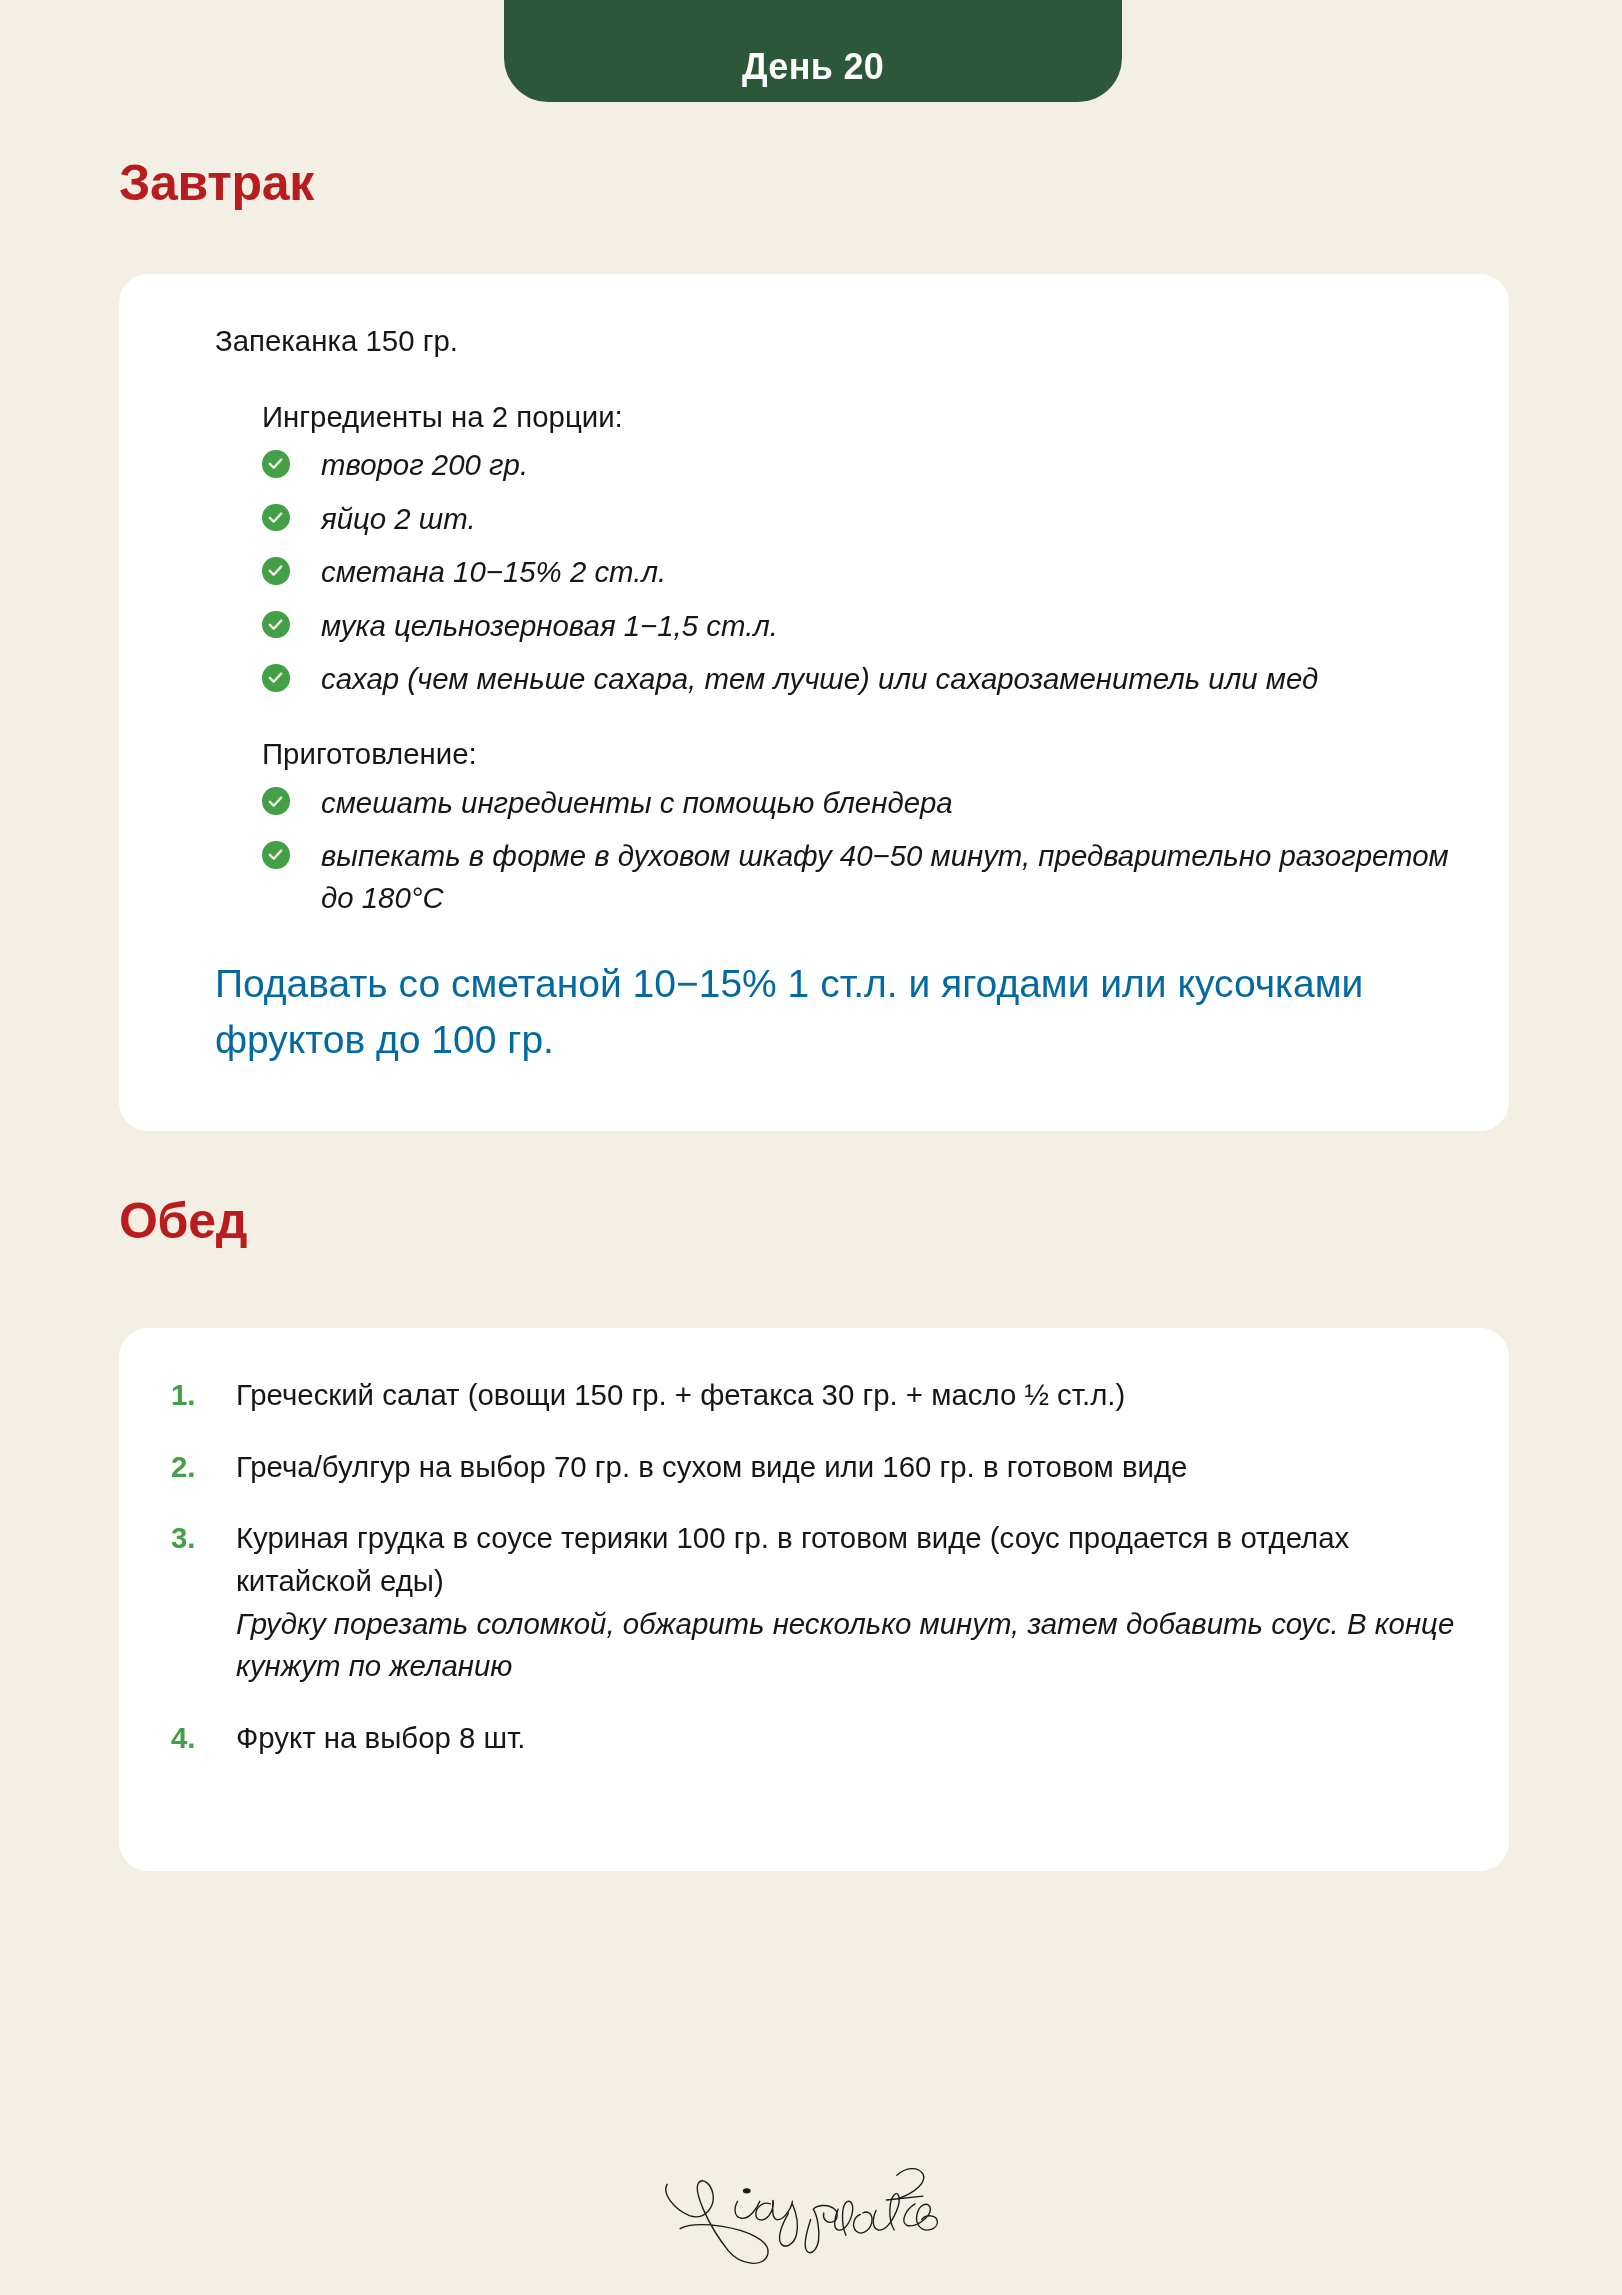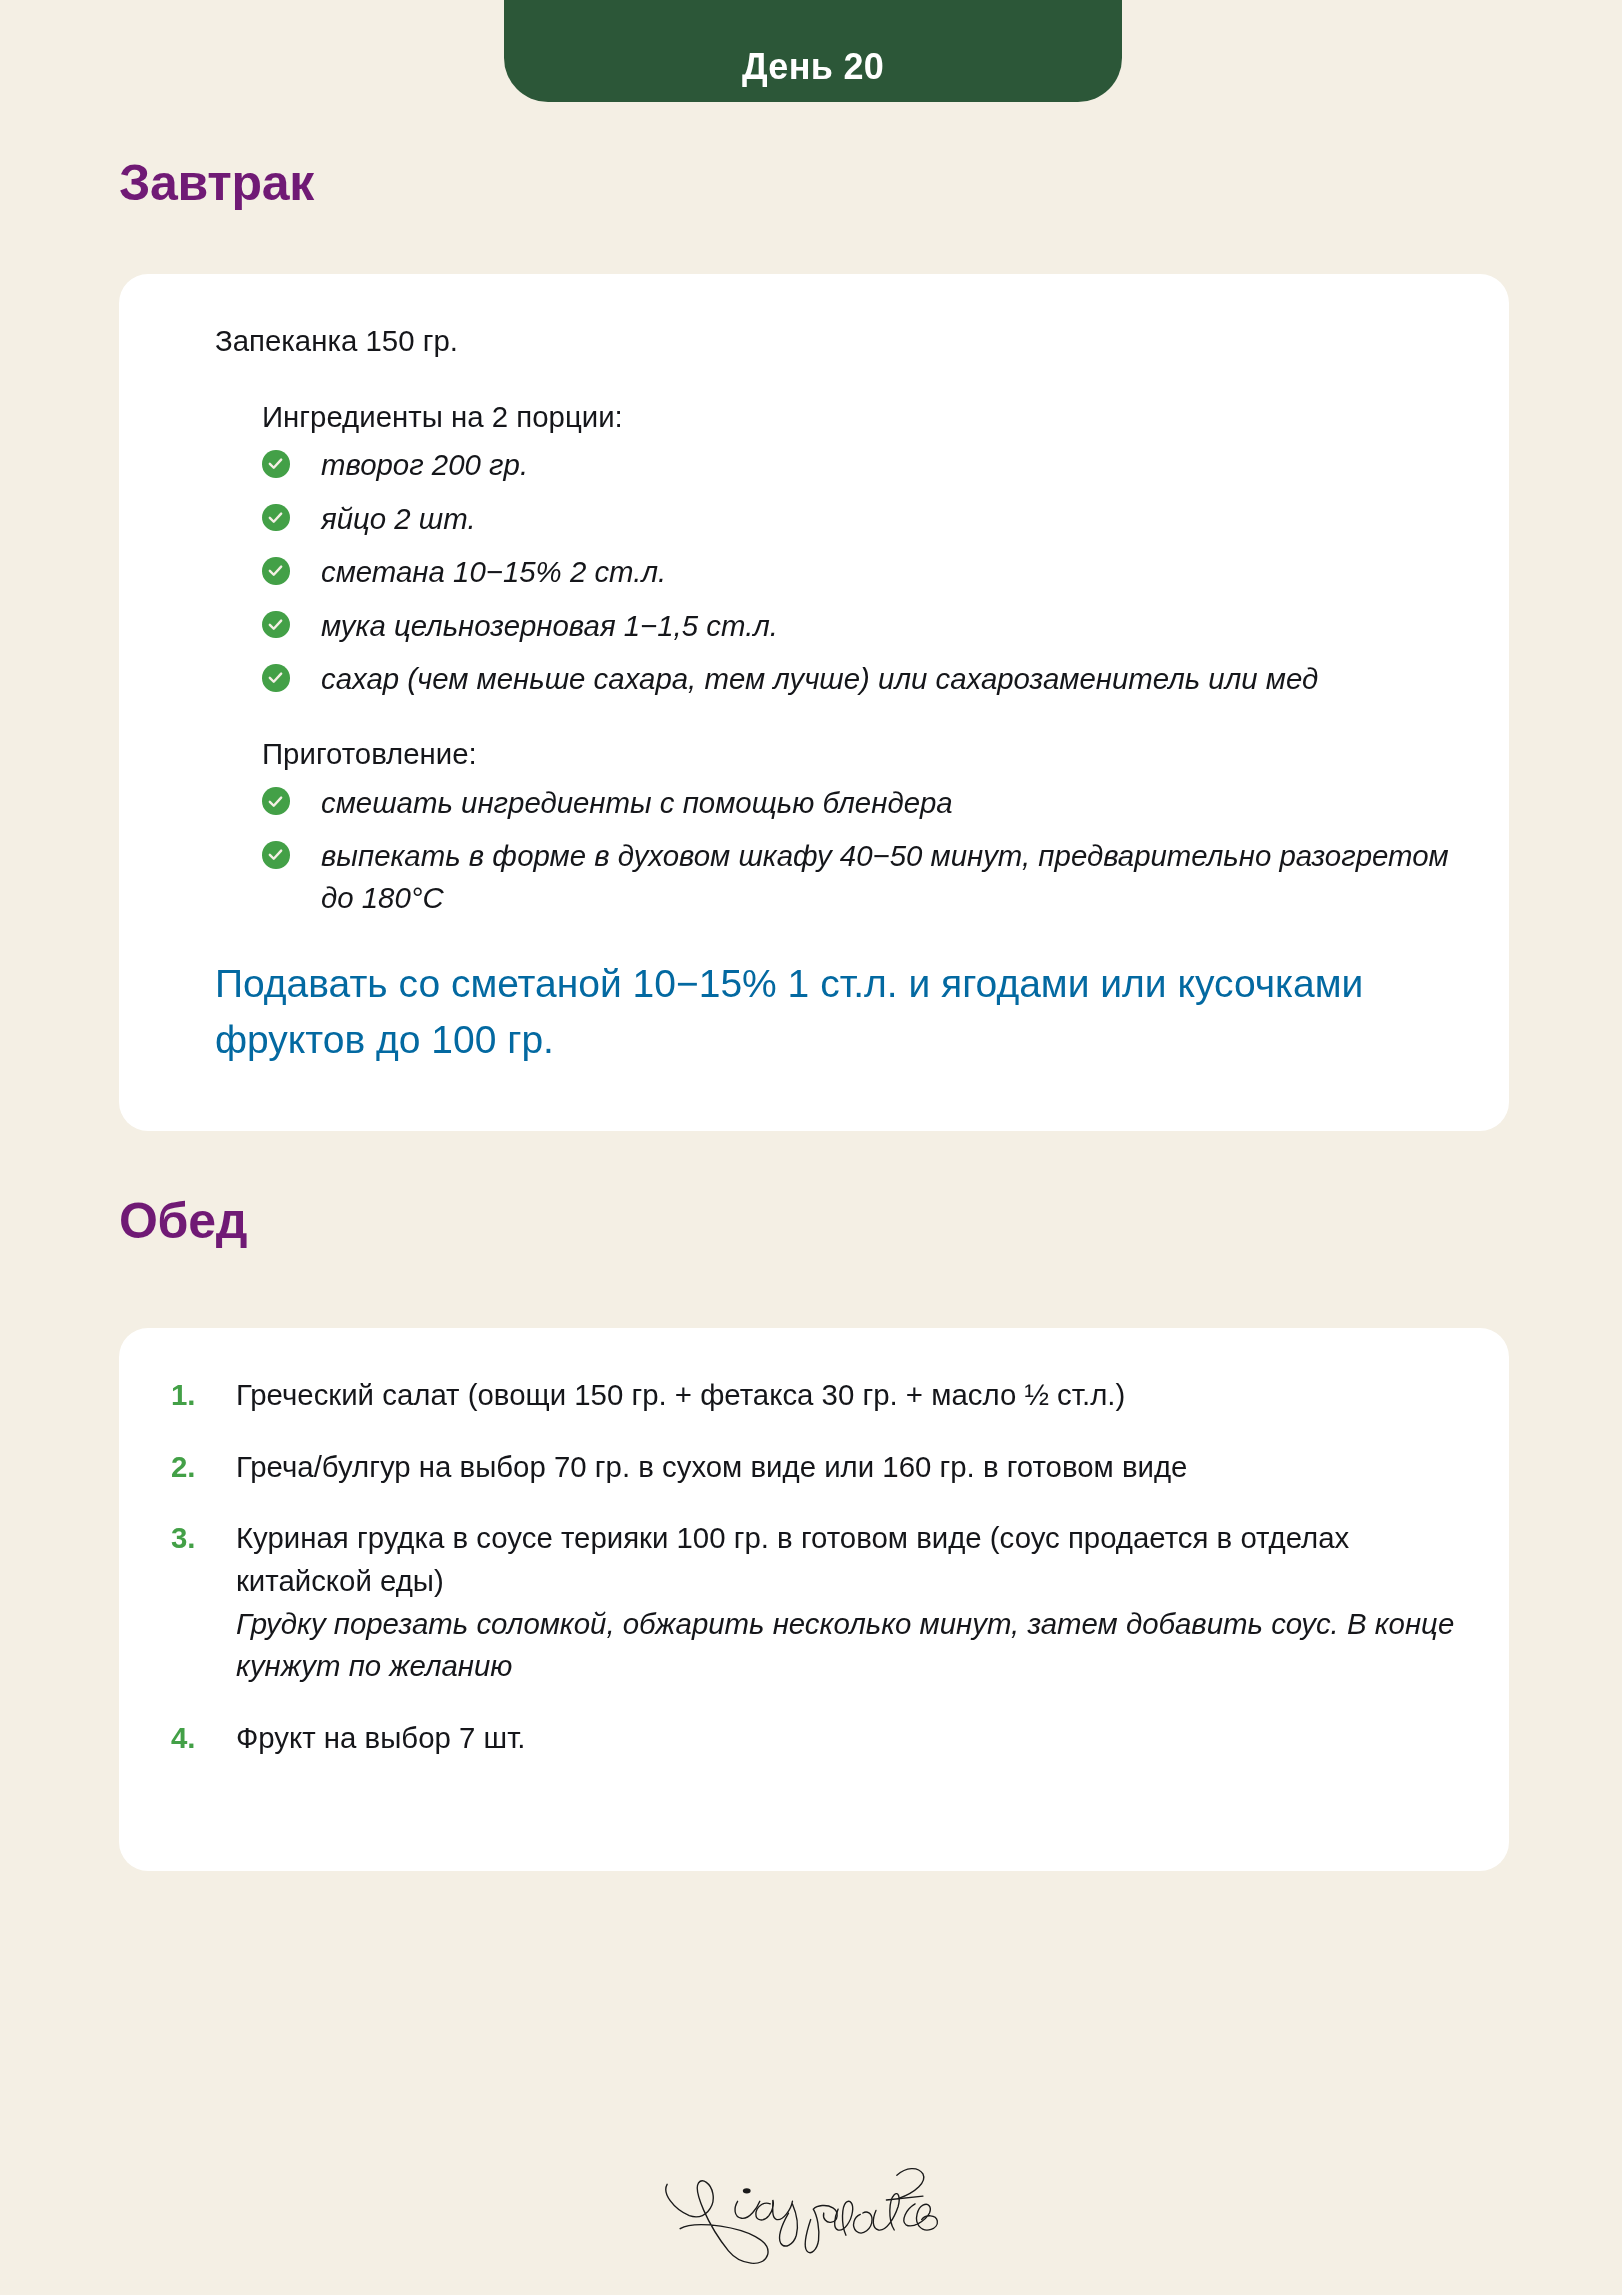--- a/index.html
+++ b/index.html
@@ -20,21 +20,21 @@
     display:flex; align-items:flex-end; justify-content:center;
     padding-bottom:14.4px;
   }
   .day-badge-label {
     color:#FFFFFF; font-size:36px; font-weight:bold; letter-spacing:0.3px;text-align:right;
   }
 
   
   .section-heading {
     position:absolute; left:119px;
-    font-size:50px; font-weight:bold; color:#701a75; letter-spacing:-0.3px;
+    font-size:50px; font-weight:bold; color:#b91c1c; letter-spacing:-0.3px;
   }
   #h-breakfast { top:154px; }
   #h-lunch { top:1192px; }
 
   
   .card {
     position:absolute; left:119px; width:1390px;
     background:#FFFFFF; border-radius:29px;
   }
   #card-breakfast { top:274px; height:857px;padding-left:44px; }
@@ -194,21 +194,21 @@
         </li>
 
         <li class="num-item">
           <span class="num-marker">3.</span>
           <span>Куриная грудка в соусе терияки 100 гр. в готовом виде (соус продается в отделах китайской еды)</span>
           <span class="num-note">Грудку порезать соломкой, обжарить несколько минут, затем добавить соус. В конце кунжут по желанию</span>
         </li>
 
         <li class="num-item">
           <span class="num-marker">4.</span>
-          <span>Фрукт на выбор 7 шт.</span>
+          <span>Фрукт на выбор 8 шт.</span>
         </li>
 
       </ol>
     </div>
   </div>
 
   <div class="signature">
     <svg width="340" height="124" viewBox="0 0 520 190" aria-hidden="true">
       <g fill="none" stroke="#1A1A1A" stroke-width="2.1" stroke-linecap="round">
         <path d="M38 48 C30 62 48 86 72 96 C96 104 112 82 108 62 C105 46 92 38 86 46 C78 58 100 110 132 150 C150 172 186 176 192 156 C198 134 160 118 120 112 C90 108 68 110 58 116"></path>

